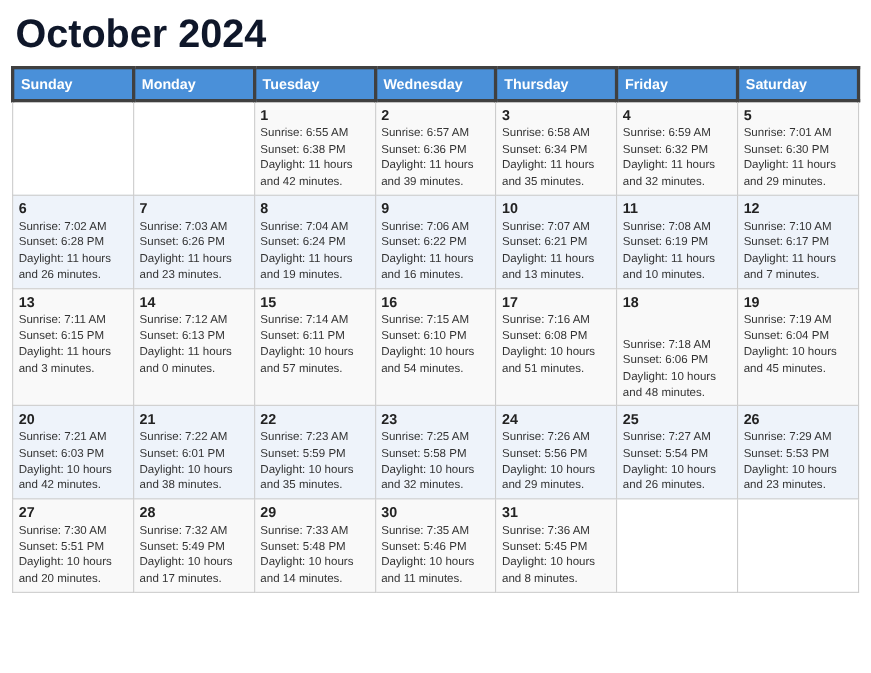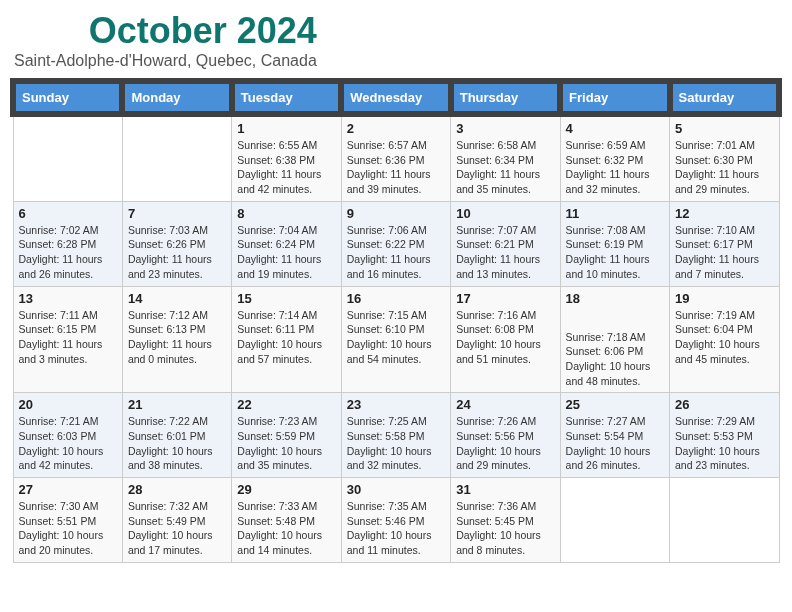--- a/index.html
+++ b/index.html
@@ -21,41 +21,41 @@
       display: flex;
       flex-direction: column;
       line-height: 1;
     }
     .title-block {
       text-align: right;
     }
     .main-title {
       font-size: 36px;
       font-weight: bold;
-      color: #0f766e;
+      color: #0f172a;
     }
     .subtitle {
       font-size: 16px;
       color: #555;
     }
     .calendar {
       width: 100%;
       border-collapse: collapse;
       font-size: 11px;
     }
     .calendar thead tr {
       background-color: #4a90d9;
     }
     .calendar thead th {
       color: #fff;
       text-align: left;
       padding: 6px 6px;
       font-size: 13px;
       font-weight: bold;
-      border: 6px solid #404040;
+      border: 3px solid #404040;
     }
     .calendar tbody td {
       border: 1px solid #ccc;
       vertical-align: top;
       padding: 4px 5px;
       min-width: 100px;
       height: 78px;
       background: #fff;
     }
     .calendar tbody tr:nth-child(odd) td {
@@ -79,21 +79,20 @@
     .empty {
       background: #fff !important;
     }
   </style>
 </head>
 <body>
 
 <div class="header">
   <div class="title-block">
     <div class="main-title">October 2024</div>
-    <div class="subtitle">Saint-Adolphe-d'Howard, Quebec, Canada</div>
   </div>
 </div>
 
 <table class="calendar">
   <thead>
     <tr>
     <th>Sunday</th>
         <th>Monday</th>
         <th>Tuesday</th>
         <th>Wednesday</th>

